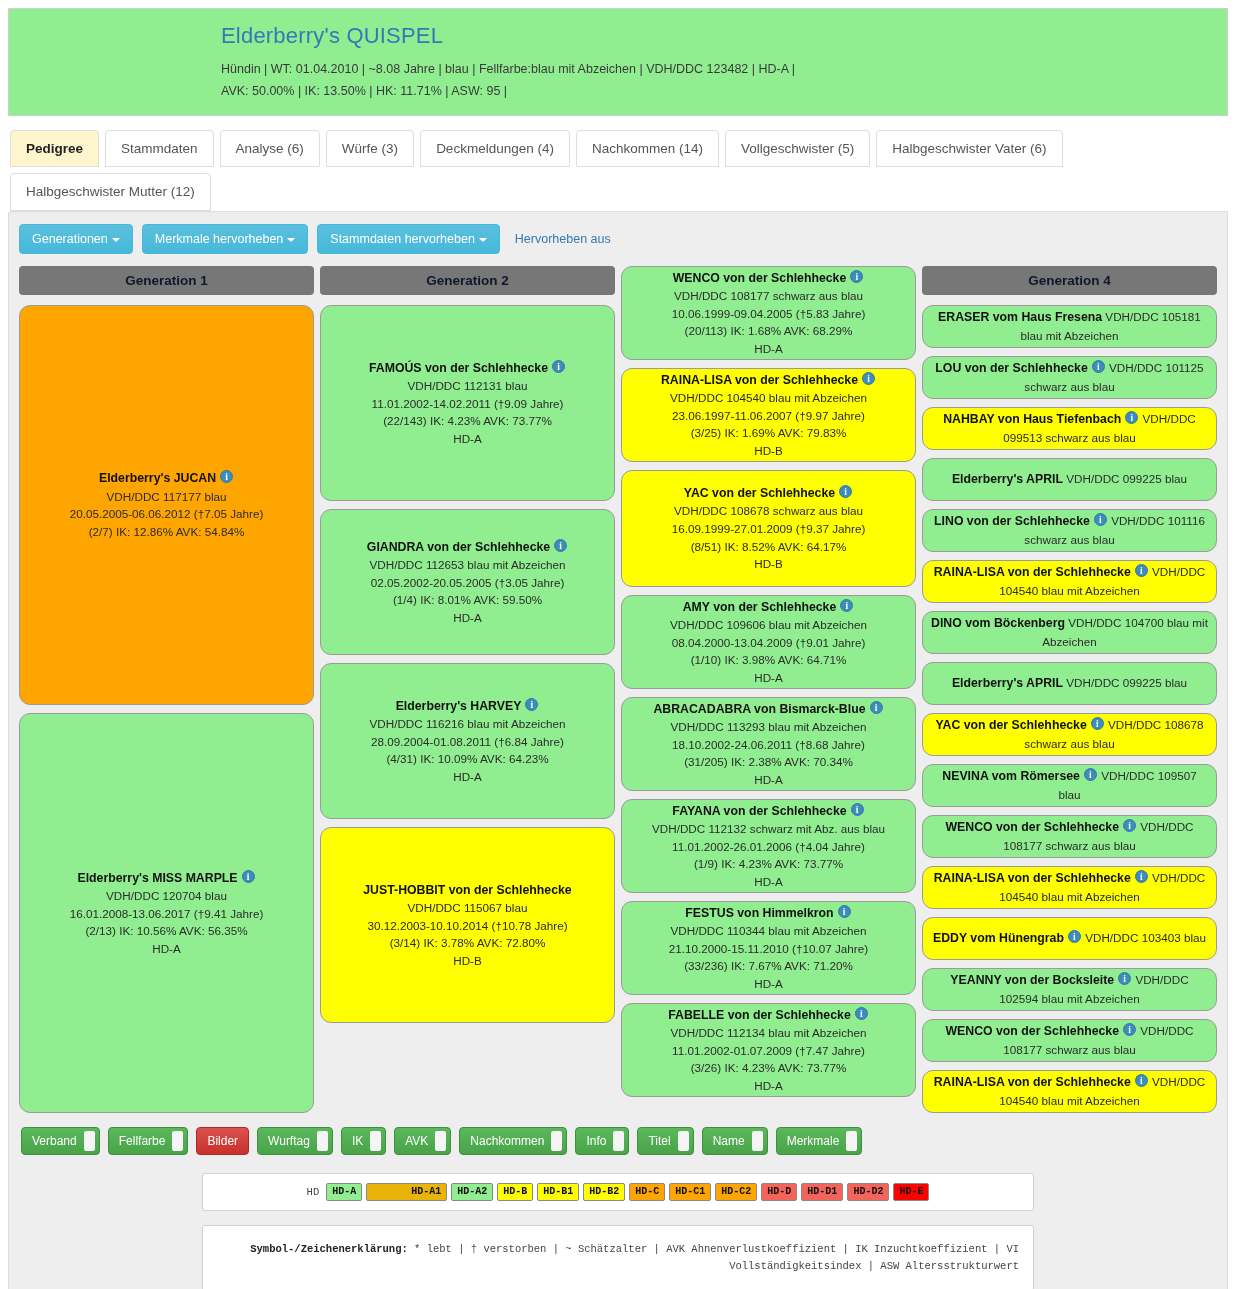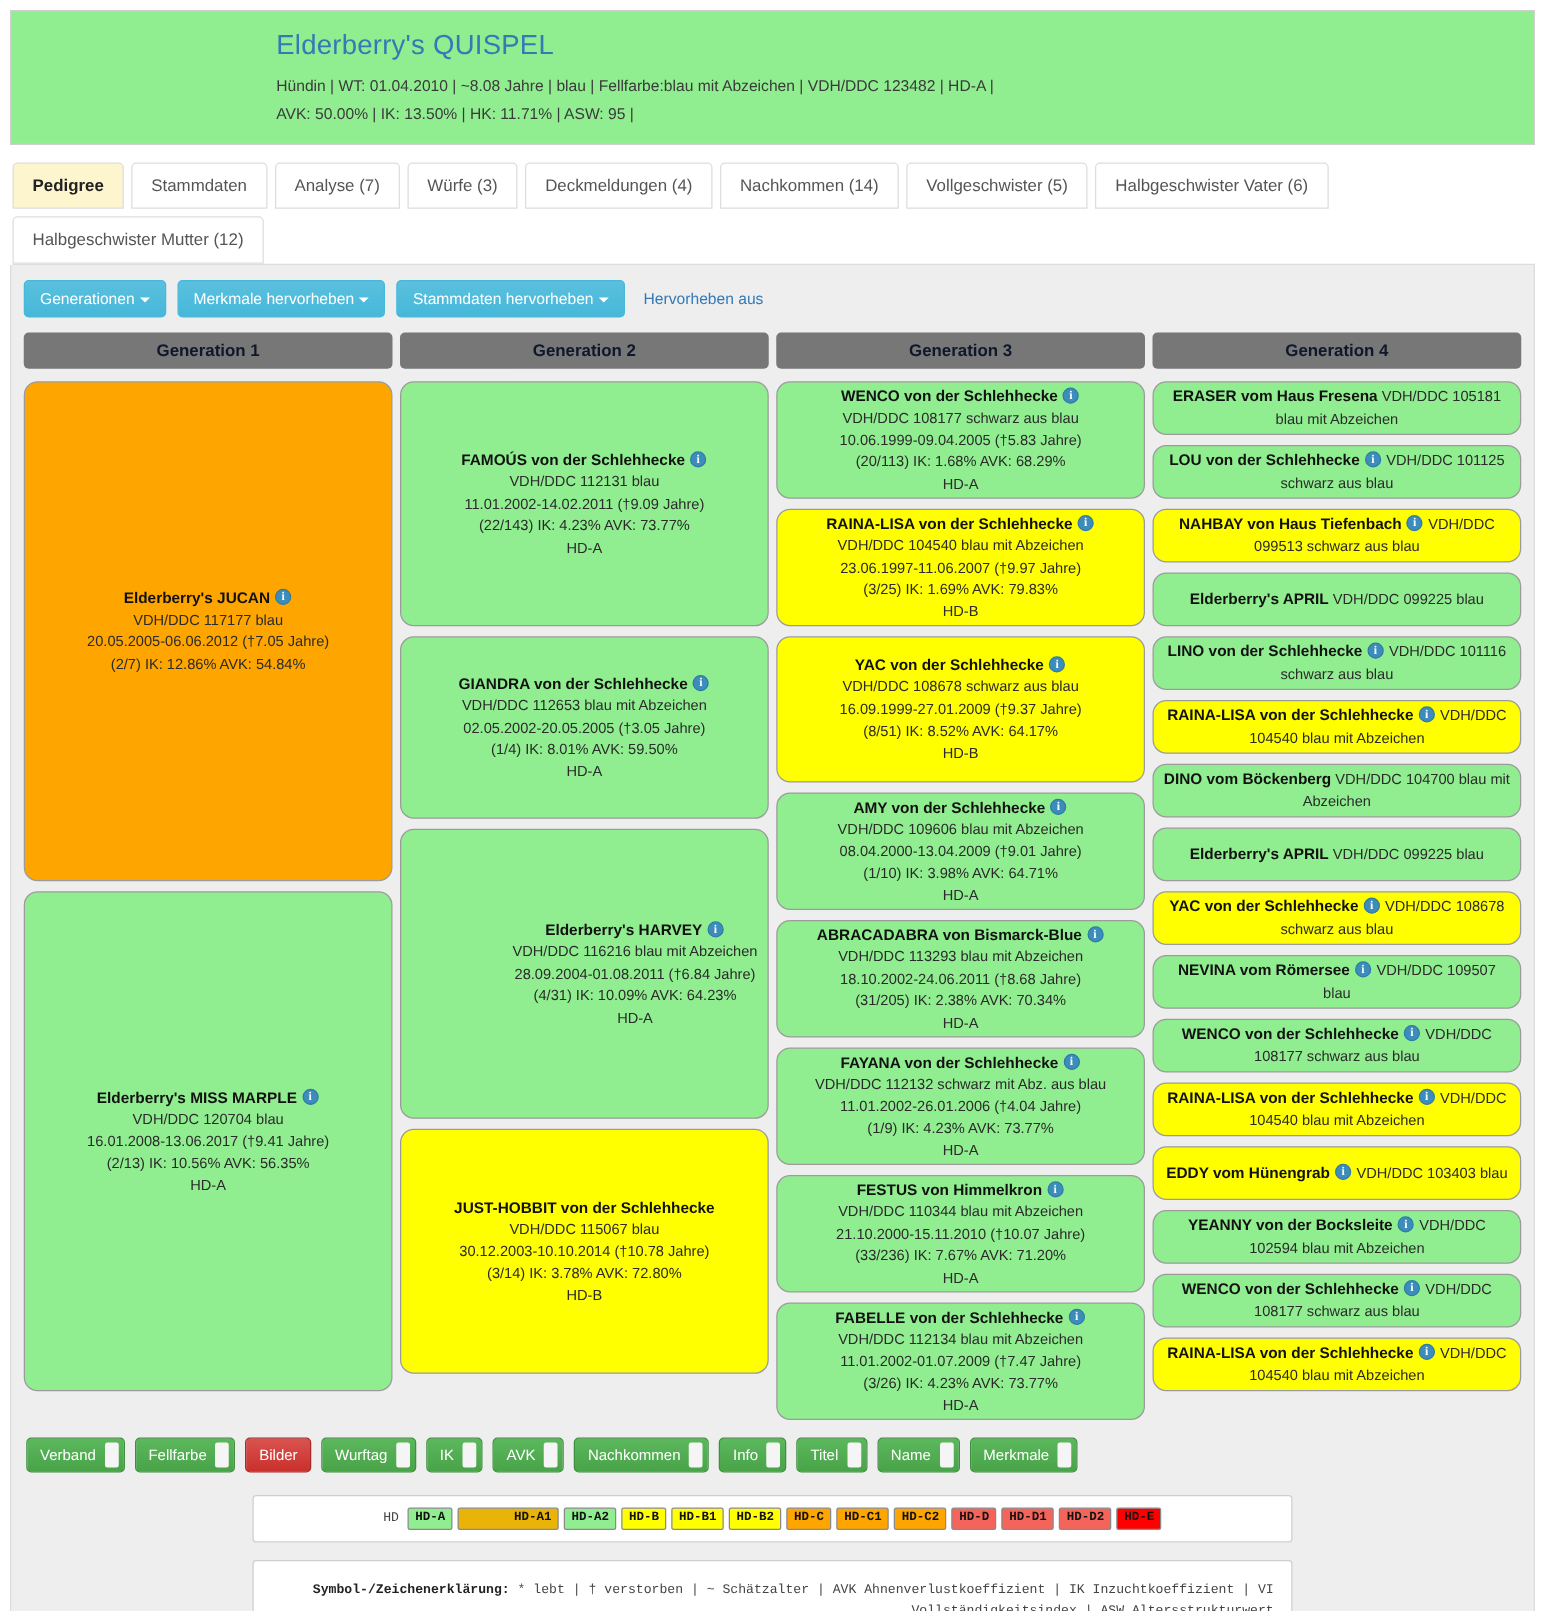--- a/index.html
+++ b/index.html
@@ -200,21 +200,21 @@
   <div class="header-banner">
     <div class="header-inner">
       <div class="header-title">Elderberry's QUISPEL</div>
       <div class="header-meta">Hündin | WT: 01.04.2010 | ~8.08 Jahre | blau | Fellfarbe:blau mit Abzeichen | VDH/DDC 123482 | HD-A | AVK: 50.00% | IK: 13.50% | HK: 11.71% | ASW: 95 |</div>
     </div>
   </div>
 
   <div class="tabs" id="tabbar">
       <div class="tab active"><span>Pedigree</span></div>
       <div class="tab"><span>Stammdaten</span></div>
-      <div class="tab"><span>Analyse (7)</span></div>
+      <div class="tab"><span>Analyse (6)</span></div>
       <div class="tab"><span>Würfe (3)</span></div>
       <div class="tab"><span>Deckmeldungen (4)</span></div>
       <div class="tab"><span>Nachkommen (14)</span></div>
       <div class="tab"><span>Vollgeschwister (5)</span></div>
       <div class="tab"><span>Halbgeschwister Vater (6)</span></div>
       <div class="tab"><span>Halbgeschwister Mutter (12)</span></div>
     </div>
 
   <div class="content">
 
@@ -262,42 +262,41 @@
             </div>
             <div class="card bg-green center-v" style="height: 146px;">
               <div>
                 <div class="nm"><span>GIANDRA von der Schlehhecke</span><span class="info-icon">i</span></div>
                 <div>VDH/DDC 112653 blau mit Abzeichen</div>
                 <div>02.05.2002-20.05.2005 (†3.05 Jahre)</div>
                 <div>(1/4) IK: 8.01% AVK: 59.50%</div>
                 <div>HD-A</div>
               </div>
             </div>
-            <div class="card bg-green center-v" style="height: 232px; align-items: flex-end;">
+            <div class="card bg-green center-v" style="height: 156px;">
               <div>
                 <div class="nm"><span>Elderberry's HARVEY</span><span class="info-icon">i</span></div>
                 <div>VDH/DDC 116216 blau mit Abzeichen</div>
                 <div>28.09.2004-01.08.2011 (†6.84 Jahre)</div>
                 <div>(4/31) IK: 10.09% AVK: 64.23%</div>
                 <div>HD-A</div>
               </div>
             </div>
             <div class="card bg-yellow center-v" style="height: 196px;">
               <div>
                 <div class="nm"><span>JUST-HOBBIT von der Schlehhecke</span></div>
                 <div>VDH/DDC 115067 blau</div>
                 <div>30.12.2003-10.10.2014 (†10.78 Jahre)</div>
                 <div>(3/14) IK: 3.78% AVK: 72.80%</div>
                 <div>HD-B</div>
               </div>
             </div>
           </div>
       </div>
       <div class="gen-col">
-        <div class="gen-head">Generation 3</div>
         <div id="col3">
             <div class="card bg-green center-v" style="height: 94px;">
               <div>
                 <div class="nm"><span>WENCO von der Schlehhecke</span><span class="info-icon">i</span></div>
                 <div>VDH/DDC 108177 schwarz aus blau</div>
                 <div>10.06.1999-09.04.2005 (†5.83 Jahre)</div>
                 <div>(20/113) IK: 1.68% AVK: 68.29%</div>
                 <div>HD-A</div>
               </div>
             </div>

